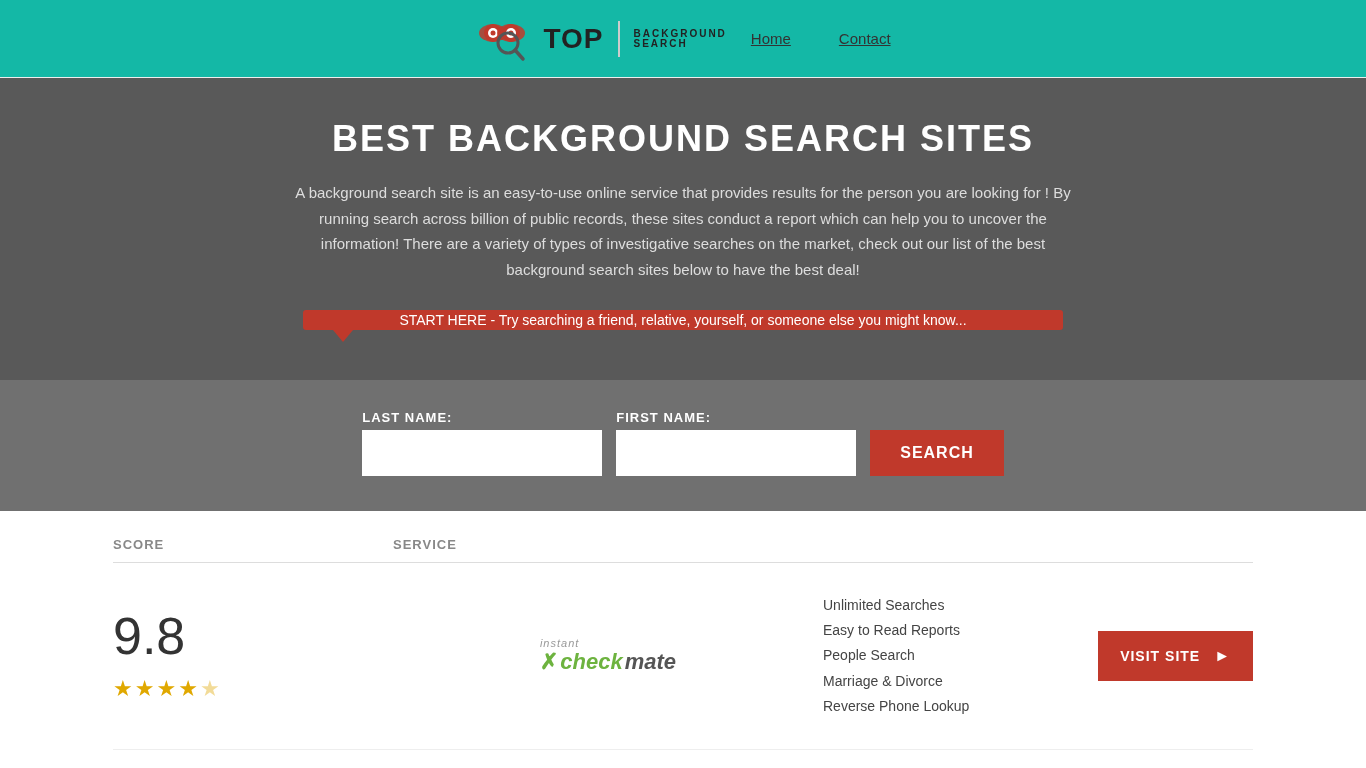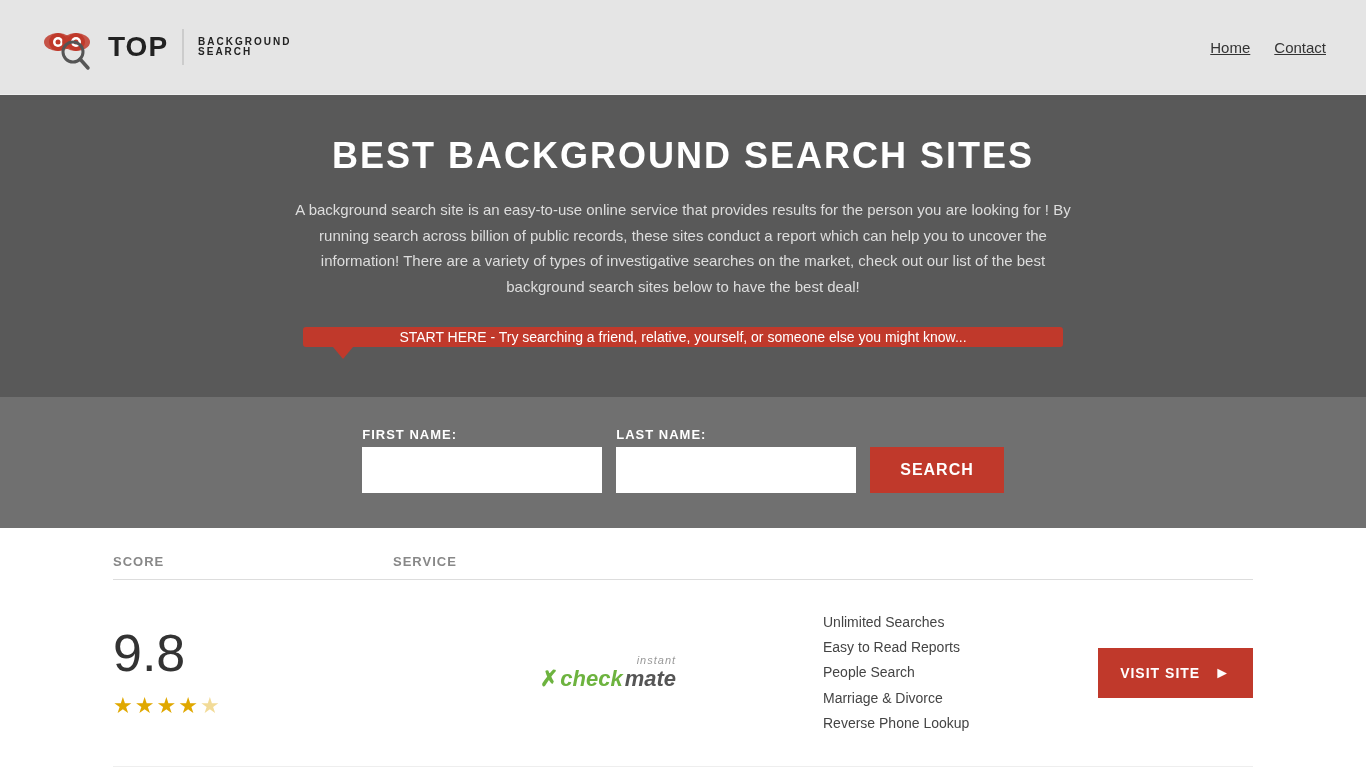--- a/index.html
+++ b/index.html
@@ -2,25 +2,25 @@
 <html><head>
   <meta charset="utf-8">
   <style>
     * { margin: 0; padding: 0; box-sizing: border-box; }
     body { font-family: Arial, sans-serif; background: #fff; color: #333; }
 
     
     .header {
       display: flex;
       align-items: center;
-      justify-content: space-between;
+      justify-content: center;
       padding: 10px 40px;
-      background: #e5e5e5;
+      background: #14b8a6;
       border-bottom: 1px solid #eee;
-      height: 95px;
+      height: 78px;
     }
     .logo-area {
       display: flex;
       align-items: center;
       gap: 8px;
     }
     .logo-icon {
       width: 60px;
       height: 55px;
     }
@@ -50,20 +50,21 @@
       margin: 0 6px;
     }
     nav {
       display: flex;
       gap: 24px;
     }
     nav a {
       text-decoration: underline;
       color: #333;
       font-size: 15px;
+      margin-left: 24px;
     }
 
     
     .hero {
       background: #595959;
       padding: 40px 20px 50px;
       text-align: center;
     }
     .hero h1 {
       color: #fff;
@@ -269,46 +270,46 @@
 
 <section class="hero">
   <h1>BEST BACKGROUND SEARCH SITES</h1>
   <p>A background search site is an easy-to-use online service that provides results  for the person you are looking for ! By  running  search across billion of public records, these sites conduct  a report which can help you to uncover the information! There are a variety of types of investigative searches on the market, check out our  list of the best background search sites below to have the best deal!</p>
   <div class="speech-bubble">START HERE - Try searching a friend, relative, yourself, or someone else you might know...</div>
 </section>
 
 <section class="search-box">
   <div class="search-form">
     <div class="search-field">
+      <label>LAST NAME:</label>
+      <input type="text" style="">
+    </div>
+    <div class="search-field">
       <label>FIRST NAME:</label>
-      <input type="text" style="">
-    </div>
-    <div class="search-field">
-      <label>LAST NAME:</label>
       <input type="text" style="">
     </div>
     <button class="search-btn">SEARCH</button>
   </div>
 </section>
 
 <div class="table-section">
   <div class="table-header">
     <span>SCORE</span>
     <span>SERVICE</span>
   </div>
 
   <div class="service-row">
     <div class="score-col">
       <span class="score-number">9.8</span>
       <span class="stars">★★★★<span style="opacity:0.4">★</span></span>
     </div>
     <div class="service-col">
 
       <div class="service-logo">
-        <div style="text-align:right;">
+        <div style="text-align:left;">
           <div style="font-size:11px; color:#999; font-style:italic; letter-spacing:1px;">instant</div>
           <div style="display:flex; align-items:center; gap:2px;">
             <span style="color:#6db33f; font-size:22px; font-weight:900;">✗</span>
             <span style="color:#6db33f; font-size:22px; font-weight:900; font-style:italic;">check</span>
               <span style="color:#555; font-size:22px; font-weight:900; font-style:italic;">mate</span>
           </div>
         </div>
       </div>
     </div>
     <div class="features-visit-col">

